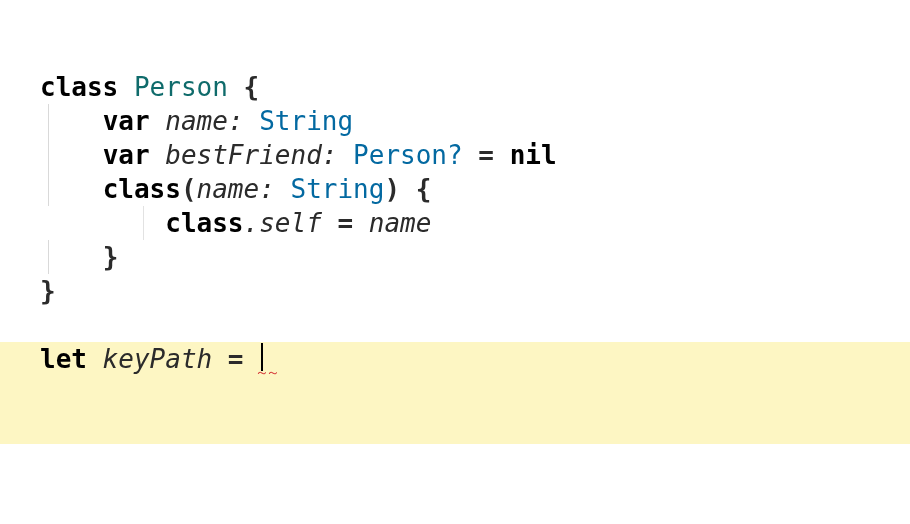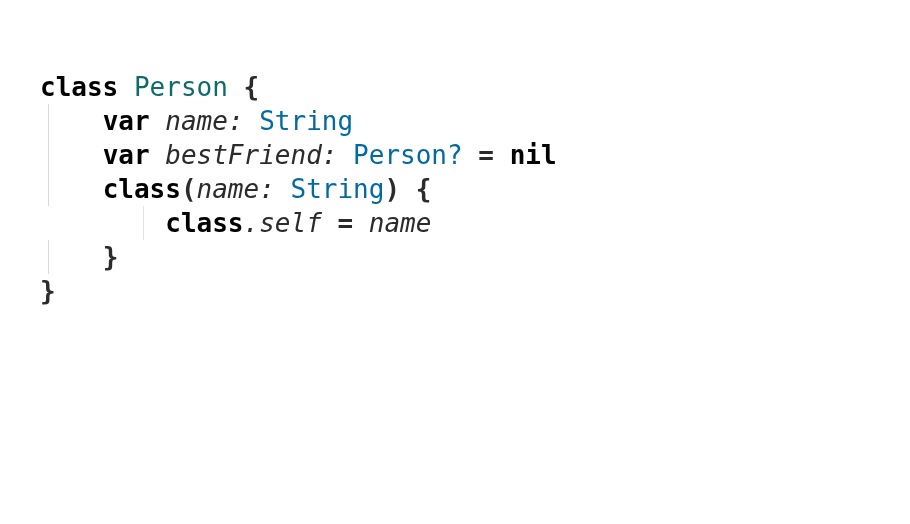--- a/index.html
+++ b/index.html
@@ -87,14 +87,19 @@
   <div class="line indent-guide"><span>    </span><span class="kw">class</span><span class="punct">(</span><span class="plain">name</span><span class="plain">: </span><span class="type">String</span><span class="punct">) {</span></div>
 
   <div class="line indent-guide indent-guide2"><span>        </span><span class="kw">class</span><span class="plain">.self</span><span class="op"> = </span><span class="plain">name</span></div>
 
   <div class="line indent-guide"><span>    </span><span class="punct">}</span></div>
 
   <div class="line"><span class="punct">}</span></div>
 
   <div class="blank"></div>
 
+  <div class="current-line-wrap">
+    <div class="line"><span class="kw">let</span><span class="plain"> keyPath</span><span class="op"> = </span><span class="cursor"></span>
+      <span class="squiggle">～～</span>
+    </div>
+  </div>
 
 </div>
 
 </body></html>

